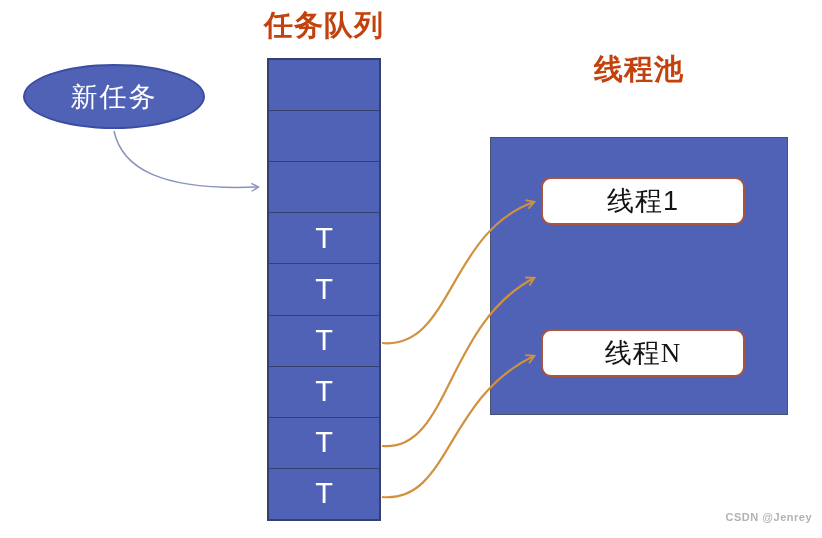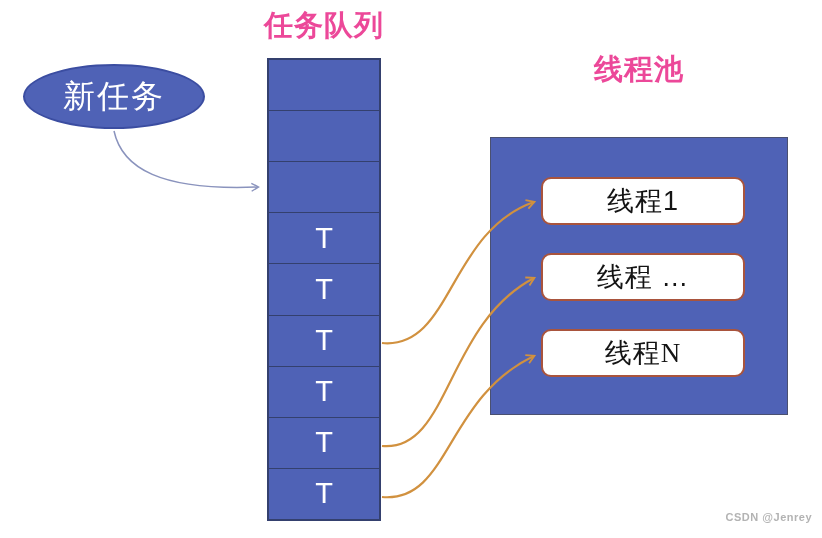--- a/index.html
+++ b/index.html
@@ -1,31 +1,31 @@
 <!DOCTYPE html>
 <html><head>
 <meta charset="utf-8">
 <style>
   html,body{margin:0;padding:0;background:#ffffff;}
   .canvas{
     position:relative;width:822px;height:538px;background:#ffffff;overflow:hidden;
     font-family:"Liberation Sans","DejaVu Sans",sans-serif;
   }
   .title{
-    position:absolute;color:#ec4899;font-weight:600;font-size:29px;
+    position:absolute;color:#c2410c;font-weight:600;font-size:29px;
     text-align:center;letter-spacing:1px;white-space:nowrap;
   }
   .title-queue{left:247px;top:6px;width:154px;}
   .title-pool{left:564px;top:50px;width:150px;}
 
   .ellipse{
     position:absolute;left:23px;top:64px;width:182px;height:65px;
     background:#4f62b6;border:2.5px solid #3b4da1;border-radius:50%;
     display:flex;align-items:center;justify-content:center;
-    color:#ffffff;font-size:32px;font-weight:500;letter-spacing:2px;
+    color:#ffffff;font-size:27px;font-weight:500;letter-spacing:2px;
     box-sizing:border-box;
   }
 
   .queue{
     position:absolute;left:267px;top:58px;width:114px;height:463px;
     display:flex;flex-direction:column;
     border:2px solid #34406e;box-sizing:border-box;background:#4f62b6;
   }
   .queue-cell{
     flex:1;display:flex;align-items:center;justify-content:center;
@@ -75,21 +75,20 @@
     <div class="queue-cell">T</div>
     <div class="queue-cell">T</div>
     <div class="queue-cell">T</div>
     <div class="queue-cell">T</div>
     <div class="queue-cell">T</div>
     <div class="queue-cell">T</div>
   </div>
 
   <div class="pool">
     <div class="thread-box thread-1">线程1</div>
-    <div class="thread-box thread-dots">线程 …</div>
     <div class="thread-box thread-n">线程N</div>
   </div>
 
   <svg class="arrows" viewBox="0 0 822 538" xmlns="http://www.w3.org/2000/svg">
     <defs>
       <marker id="headGray" markerWidth="11" markerHeight="11" refX="7.5" refY="5" orient="auto" markerUnits="userSpaceOnUse">
         <path d="M1,1 L8,5 L1,9" fill="none" stroke-width="1.4" stroke="#8a93bd"></path>
       </marker>
       <marker id="headOrange" markerWidth="13" markerHeight="13" refX="8.5" refY="6" orient="auto" markerUnits="userSpaceOnUse">
         <path d="M1,1.5 L9,6 L1,10.5" fill="none" stroke-width="1.8" stroke="#d1913f"></path>

